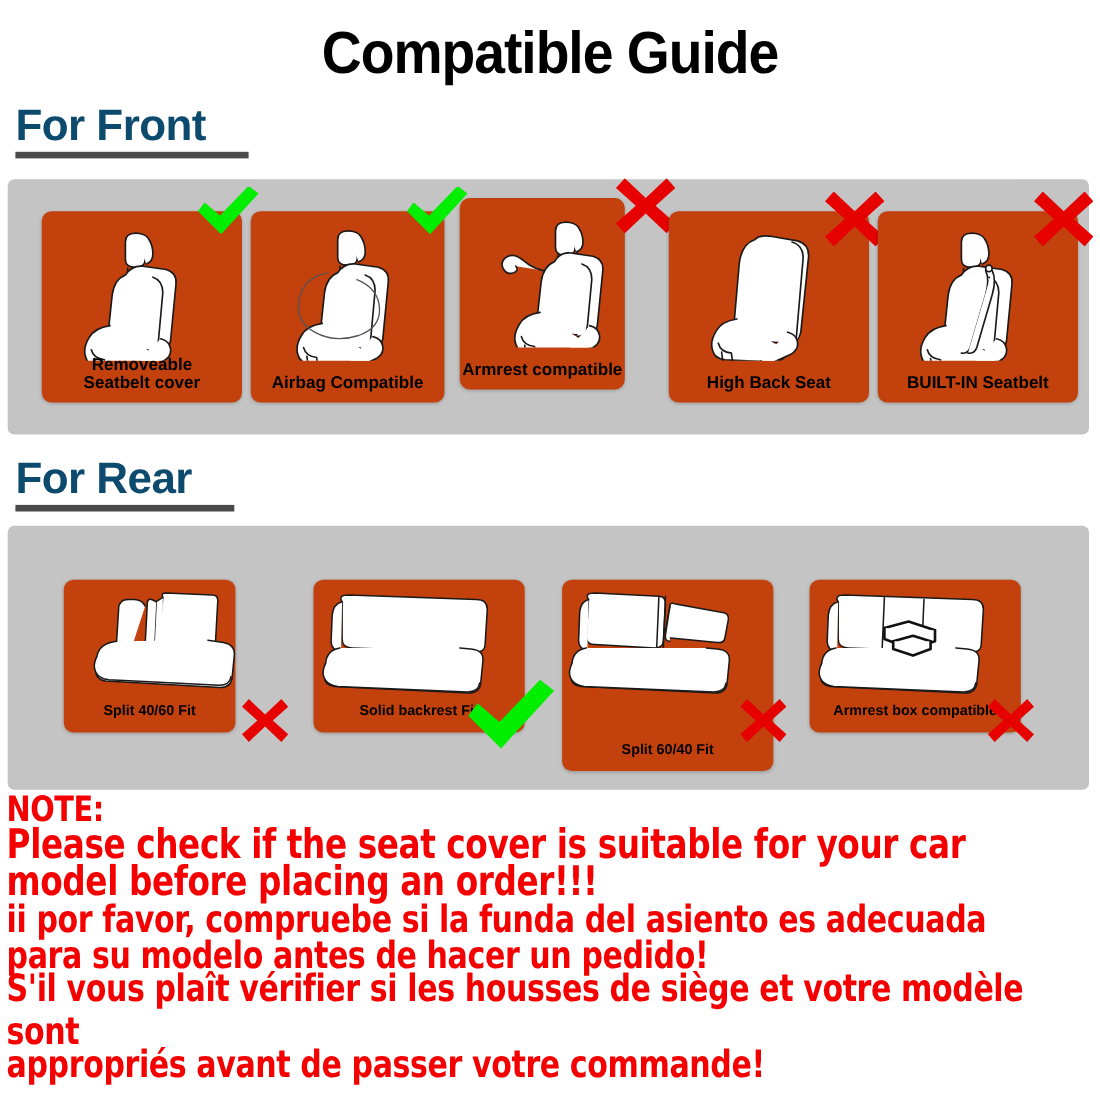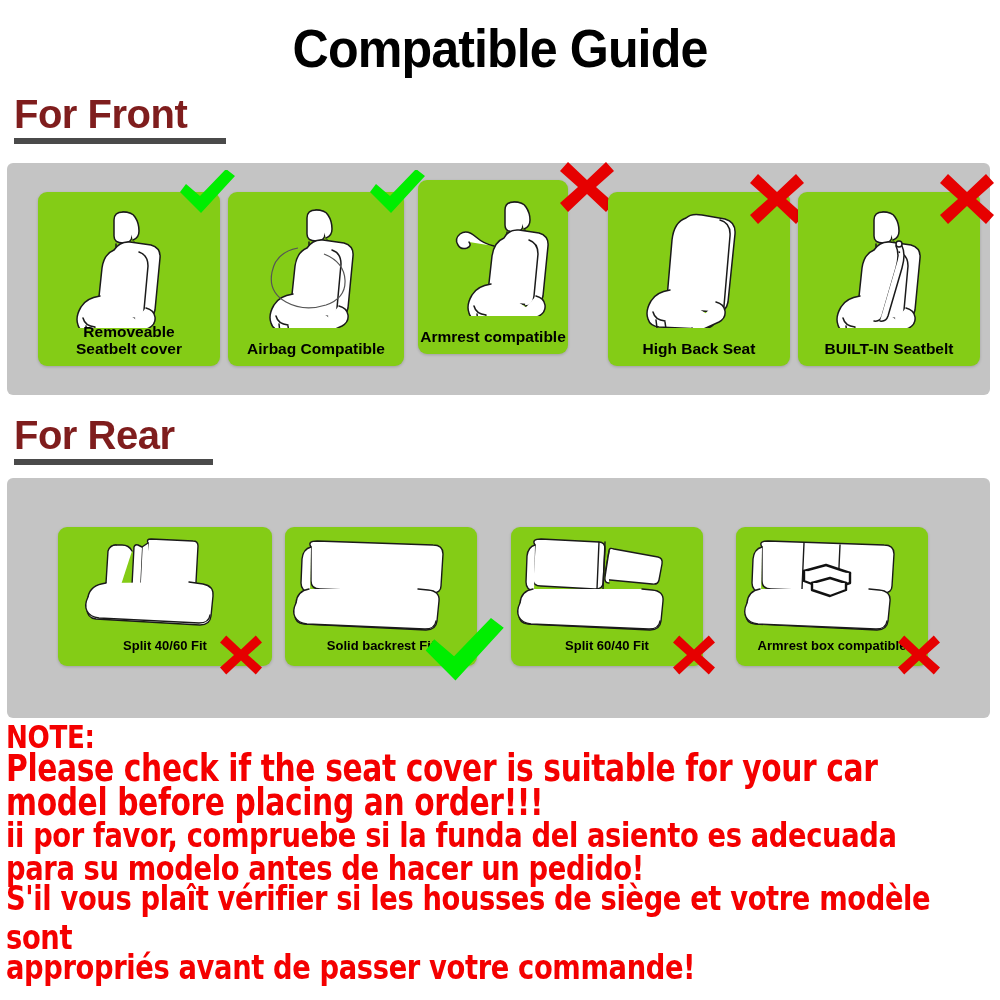--- a/index.html
+++ b/index.html
@@ -24,41 +24,41 @@
     transform:scaleX(0.93);
     line-height:60px;
   }
 
   
   .sec-head{
     position:absolute;
     font-family:"Liberation Sans", sans-serif;
     font-weight:bold;
     font-size:40px;
-    color:#7f1d1d;
+    color:#0c4a6e;
     line-height:44px;
     letter-spacing:-0.5px;
   }
   .sec-rule{
     position:absolute;
     height:6px;
     background:#4a4a4a;
   }
 
   
   .panel{
     position:absolute;
     background:#c4c4c4;
     border-radius:6px;
   }
 
   
   .card{
     position:absolute;
-    background:#84cc16;
+    background:#c2410c;
     border-radius:9px;
     box-shadow:0 1px 3px rgba(0,0,0,0.18);
     overflow:visible;
   }
   .card .art{
     position:absolute;left:0;top:4px;width:100%;
   }
   .card .cap{
     position:absolute;left:0;width:100%;
     text-align:center;
@@ -226,21 +226,21 @@
         </svg>
     </div>
   </div>
 
   <div class="sec-head" style="left:14px;top:413px;text-align:right;">For Rear</div>
   <div class="sec-rule" style="left:14px;top:459px;width:199px;"></div>
 
   <div class="panel" style="left:7px;top:478px;width:983px;height:240px;">
   </div>
 
-  <div class="card rear" style="left:58px;top:527px;width:214px;height:139px;">
+  <div class="card rear" style="left:58px;top:527px;width:156px;height:139px;">
     <div class="art">
       <svg width="192" height="100" viewBox="0 0 192 100">
         <g fill="#ffffff" stroke="#1a1a1a" stroke-width="1.4" stroke-linejoin="round" stroke-linecap="round">
           <path d="M90 12 q-2 -4 3 -4 l42 2 q5 0 5 5 l-2 36 q0 5 -6 5 l-40 -2 q-5 0 -5 -6 z"></path>
           <path d="M90 12 l-6 4 l-2 40 l8 2"></path>
           <path d="M84 16 l-4 -2 q-3 -1 -4 2 l-2 38 q0 3 4 3 l4 1"></path>
           <path d="M74 20 q-3 -6 -10 -6 l-6 0 q-6 0 -7 7 l-2 30 q0 6 5 6 l8 0"></path>
           <path d="M58 14 q-6 0 -8 6 l-2 32 q-1 5 4 6"></path>
           <path d="M48 52 q-16 2 -18 14 l-1 12 q0 9 9 10 l104 6 q10 0 11 -9 l2 -20 q1 -10 -10 -12 l-14 -2"></path>
           <path d="M30 66 q-4 8 -1 14 q3 6 12 7 l100 5 q10 0 11 -8"></path>
@@ -267,21 +267,21 @@
       </svg>
     </div>
     <div class="cap">Solid backrest Fit</div>
     <div class="mark" style="left:135px;top:85px;">
       <svg width="88" height="80" viewBox="0 0 62 46">
           <path d="M4 22 L10 14 L24 26 L50 -1 L59 6 L25 43 Z" fill="#00ee00"></path>
         </svg>
     </div>
   </div>
 
-  <div class="card rear" style="left:511px;top:527px;width:192px;height:139px;">
+  <div class="card rear" style="left:511px;top:527px;width:192px;height:174px;">
     <div class="art">
       <svg width="192" height="100" viewBox="0 0 192 100">
         <g fill="#ffffff" stroke="#1a1a1a" stroke-width="1.4" stroke-linejoin="round" stroke-linecap="round">
           <path d="M24 14 q-4 -6 6 -6 l58 3 q6 0 6 7 l-2 34 q0 6 -8 6 l-54 -3 q-8 0 -8 -7 z"></path>
           <path d="M24 14 q-7 2 -8 11 l-1 26 q0 8 8 9"></path>
           <path d="M88 11 l-2 47 M94 11 l-2 47"></path>
           <path d="M98 20 q0 -4 5 -2 l44 8 q5 1 4 7 l-3 16 q-1 5 -7 4 l-42 -4 q-5 0 -5 -6 z"></path>
           <path d="M98 20 l-4 26 q-1 6 4 6"></path>
           <path d="M22 58 q-12 2 -13 14 l-1 12 q0 8 9 9 l122 6 q10 0 11 -9 l2 -20 q1 -10 -11 -11 l-10 -1"></path>
           <path d="M9 72 q-4 8 -1 14 q3 6 12 7 l118 5 q10 0 11 -8"></path>

